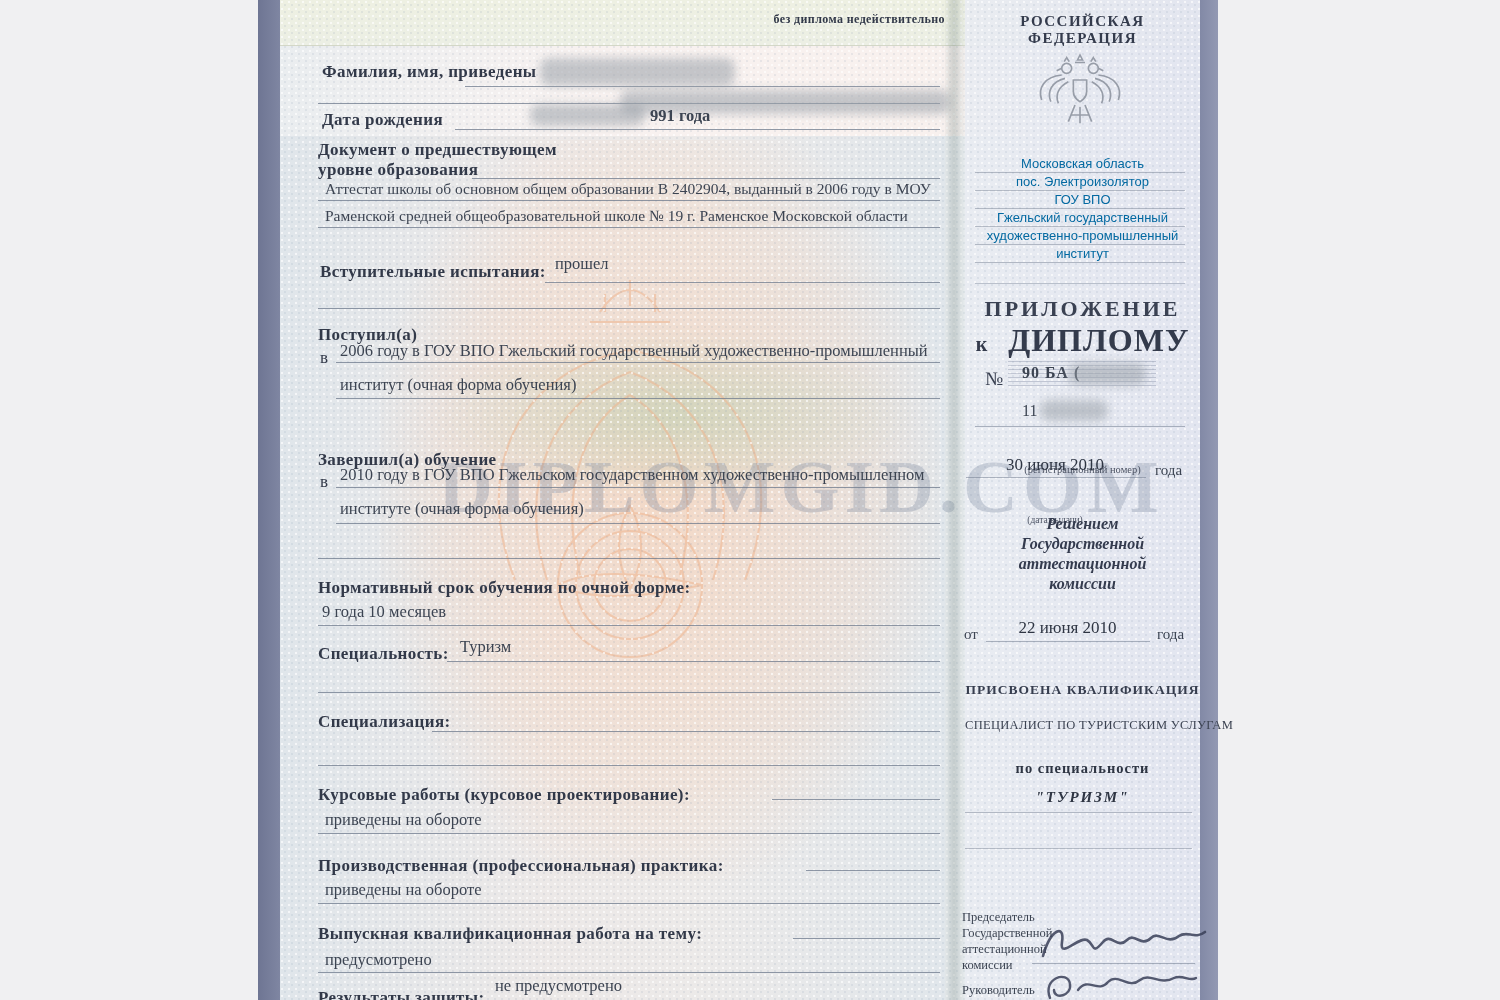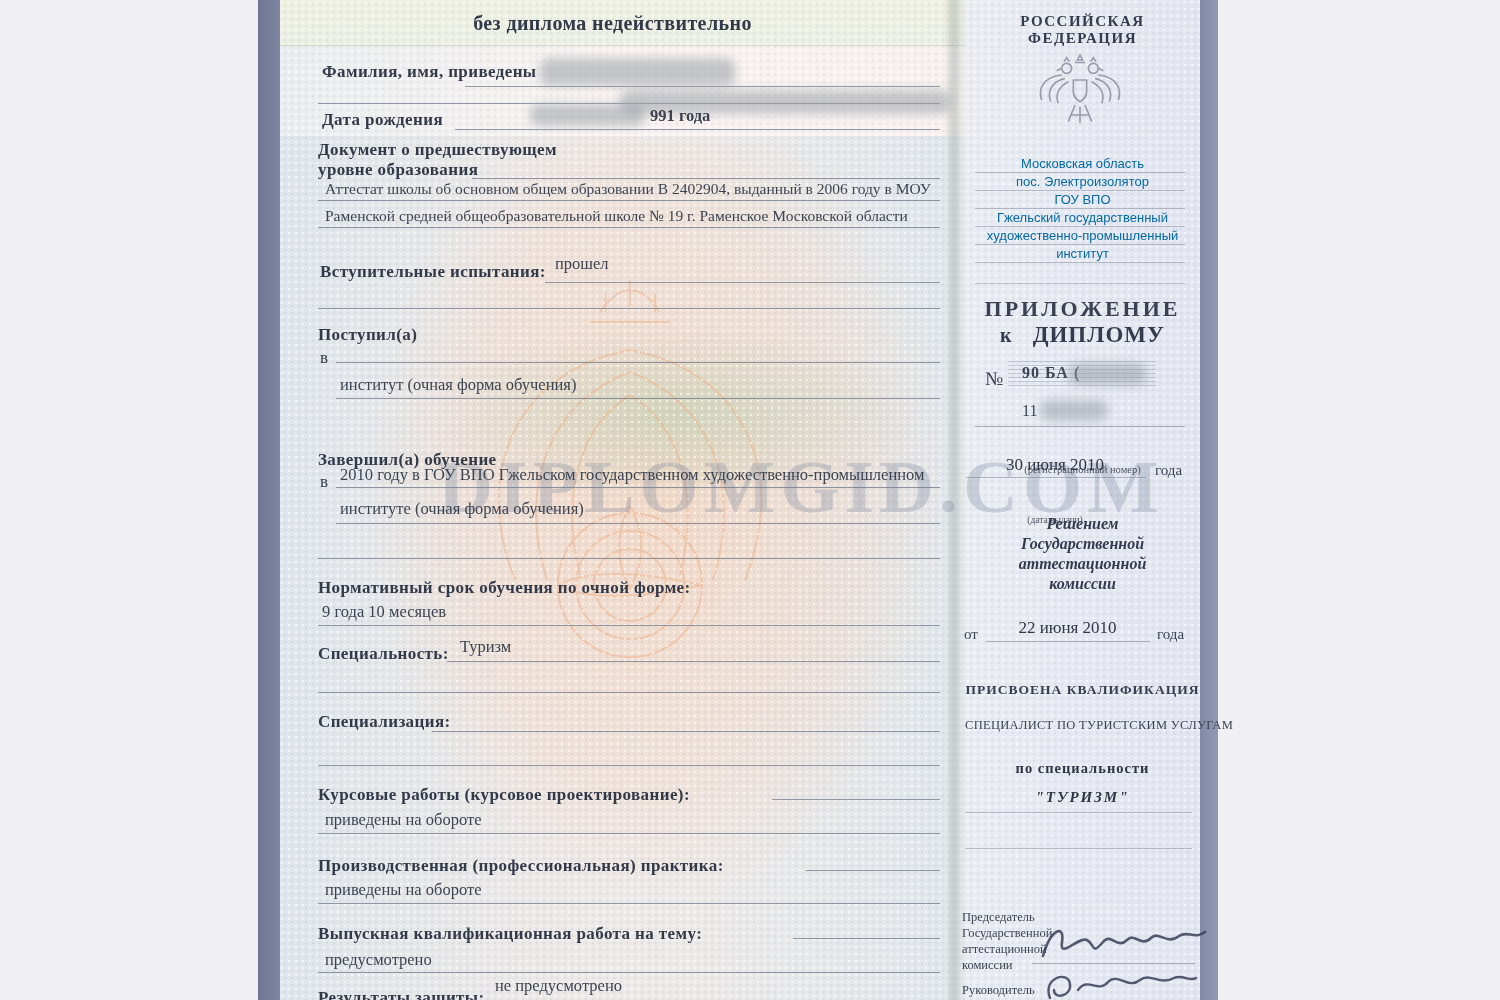--- a/index.html
+++ b/index.html
@@ -68,21 +68,21 @@
         <circle cx="235" cy="335" r="72"></circle>
       <path d="M235 255 q22 42 0 84 q-22 -42 0 -84"></path>
       <path d="M163 335 q42 -22 144 0 M163 335 q42 22 144 0"></path>
     </g>
   </svg>
 
   <div class="page-texture" style="left:280px;width:920px;"></div>
 
   <div class="wm">DIPLOMGID.COM</div>
 
-  <div class="lbl" style="left:280px;top:12px;width:665px;text-align:center;font-size:20px;">без диплома недействительно</div>
+  <div class="lbl" style="left:280px;top:12px;width:665px;text-align:right;font-size:12px;">без диплома недействительно</div>
 
   <div class="lbl" style="left:322px;top:62px;">Фамилия, имя, приведены</div>
   <div class="line" style="left:465px;top:86px;width:475px;"></div>
   <div class="redact" style="left:540px;top:58px;width:195px;height:28px;"></div>
   <div class="line" style="left:318px;top:103px;width:622px;"></div>
   <div class="redact" style="left:620px;top:90px;width:330px;height:24px;"></div>
 
   <div class="lbl" style="left:322px;top:110px;">Дата рождения</div>
   <div class="line" style="left:455px;top:129px;width:485px;"></div>
   <div class="redact" style="left:530px;top:104px;width:115px;height:22px;"></div>
@@ -96,20 +96,21 @@
   <div class="val" style="left:325px;top:207px;font-size:15.5px;">Раменской средней общеобразовательной школе № 19 г. Раменское Московской области</div>
   <div class="line" style="left:318px;top:227px;width:622px;"></div>
 
   <div class="lbl" style="left:320px;top:262px;">Вступительные испытания:</div>
   <div class="val" style="left:555px;top:254px;">прошел</div>
   <div class="line" style="left:545px;top:282px;width:395px;"></div>
   <div class="line" style="left:318px;top:308px;width:622px;"></div>
 
   <div class="lbl" style="left:318px;top:325px;">Поступил(а)</div>
   <div class="lbl" style="left:320px;top:348px;font-weight:normal;">в</div>
+  <div class="val" style="left:340px;top:341px;">2006 году в ГОУ ВПО Гжельский государственный художественно-промышленный</div>
   <div class="line" style="left:336px;top:362px;width:604px;"></div>
   <div class="val" style="left:340px;top:375px;">институт (очная форма обучения)</div>
   <div class="line" style="left:336px;top:398px;width:604px;"></div>
 
   <div class="lbl" style="left:318px;top:450px;">Завершил(а) обучение</div>
   <div class="lbl" style="left:320px;top:472px;font-weight:normal;">в</div>
   <div class="val" style="left:340px;top:465px;">2010 году в ГОУ ВПО Гжельском государственном художественно-промышленном</div>
   <div class="line" style="left:336px;top:487px;width:604px;"></div>
   <div class="val" style="left:340px;top:499px;">институте (очная форма обучения)</div>
   <div class="line" style="left:336px;top:523px;width:604px;"></div>
@@ -174,21 +175,21 @@
   <div class="line" style="left:975px;top:226px;width:210px;opacity:.6;"></div>
   <div class="rc rc-org" style="top:228px;">художественно-промышленный</div>
   <div class="line" style="left:975px;top:244px;width:210px;opacity:.6;"></div>
   <div class="rc rc-org" style="top:246px;">институт</div>
   <div class="line" style="left:975px;top:262px;width:210px;opacity:.6;"></div>
   <div class="line" style="left:975px;top:283px;width:210px;opacity:.5;"></div>
 
   <div class="rc" style="top:296px;font-weight:bold;font-size:22px;letter-spacing:3px;color:#3a4152;">ПРИЛОЖЕНИЕ</div>
   <div class="rc" style="top:322px;font-weight:bold;color:#343b4c;">
     <span style="font-size:20px;">к</span>
-    <span style="font-size:23px;letter-spacing:1px;margin-left:17px;">ДИПЛОМУ</span>
+    <span style="font-size:32px;letter-spacing:1px;margin-left:17px;">ДИПЛОМУ</span>
   </div>
 
   <div class="val" style="left:985px;top:368px;font-size:19px;color:#3a4152;">№</div>
   <div class="hatch"></div>
   <div class="val" style="left:1022px;top:364px;font-weight:bold;font-size:16px;letter-spacing:1px;">90 БА (</div>
   <div class="redact" style="left:1068px;top:363px;width:78px;height:22px;"></div>
 
   <div class="val" style="left:1022px;top:402px;font-size:16px;">11</div>
   <div class="redact" style="left:1040px;top:400px;width:68px;height:21px;"></div>
   <div class="line" style="left:975px;top:426px;width:210px;opacity:.7;"></div>

